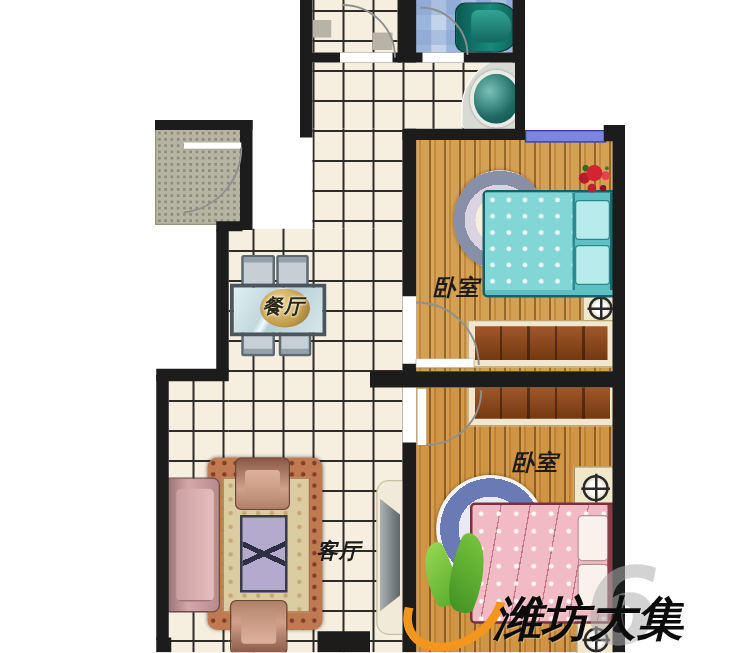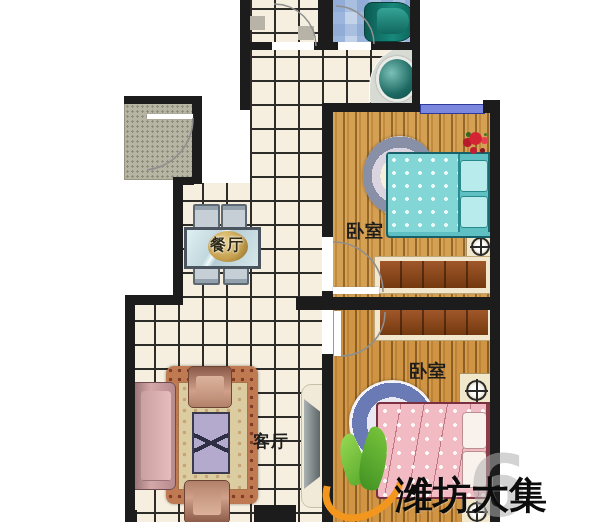--- a/index.html
+++ b/index.html
@@ -1,16 +1,16 @@
 <!DOCTYPE html>
 <html><head>
 <meta charset="utf-8">
 <style>
   html,body{margin:0;padding:0;background:#fff;font-family:"DejaVu Sans",sans-serif;}
-  #plan{position:relative;width:547px;height:522px;background:#ffffff;overflow:hidden;}
+  #plan{position:relative;width:547px;height:522px;background:#ffffff;overflow:hidden;font-style:italic;}
   .abs{position:absolute;}
   
   .tiles{background-color:#f6efdf;background-image:
       linear-gradient(#2e2c28 2px,transparent 2px),
       linear-gradient(90deg,#2e2c28 2px,transparent 2px);
     background-size:24px 24px;}
   .bathtiles{background-color:#c3d4ea;background-image:
       linear-gradient(90deg,rgba(130,160,210,.6) 50%,transparent 50%),
       linear-gradient(rgba(130,160,210,.4) 50%,transparent 50%);
     background-size:24px 24px;}

